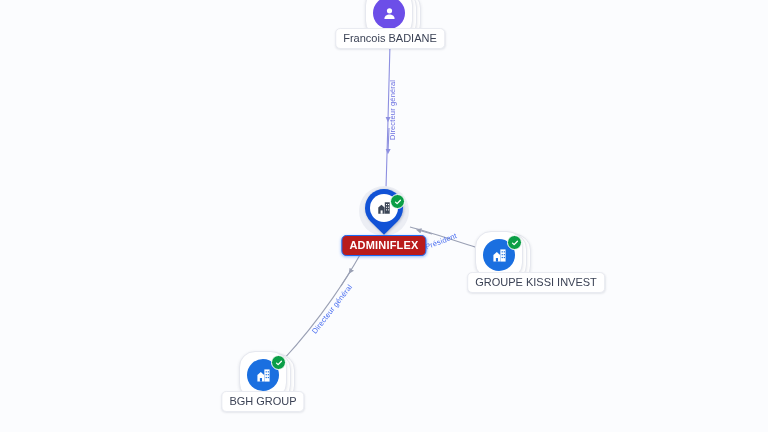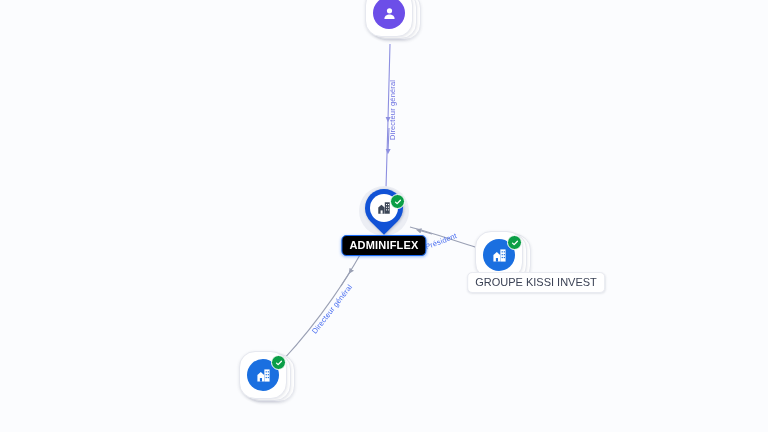--- a/index.html
+++ b/index.html
@@ -129,21 +129,21 @@
     font-size: 11px;
     line-height: 13px;
     padding: 3px 7px;
     border-radius: 5px;
     background: #ffffff;
     color: #3b4255;
     border: 1px solid #e9ebf1;
     box-shadow: 0 1px 2px rgba(40,50,80,0.10);
   }
   .label.selected {
-    background: #000000;
+    background: #b91c1c;
     color: #ffffff;
     border-color: #1a6bf5;
     font-weight: 600;
     letter-spacing: 0.2px;
     box-shadow: 0 1px 3px rgba(26,107,245,0.45);
   }
 
   
   .edge-text {
     position: absolute;
@@ -194,20 +194,21 @@
       <div class="card c1">
         <div class="disc person">
           <svg width="17" height="17" viewBox="0 0 24 24" fill="#ffffff">
             <circle cx="12" cy="8.2" r="3.7"></circle>
             <path d="M4.8 19.6c0-3.9 3.3-6.1 7.2-6.1s7.2 2.2 7.2 6.1z"></path>
           </svg>
         </div>
       </div>
     </div>
   </div>
+  <div class="label" style="left:390px; top:28px;">Francois BADIANE</div>
 
   <div class="node" style="left:384px; top:212px;">
     <div class="pin-halo"></div>
     <div class="pin">
       <div class="teardrop"></div>
       <div class="inner">
         <svg width="16" height="16" viewBox="0 0 24 24">
           <path d="M13.2 3.4v17.2h7.4V3.4z" fill="#3d4757"></path>
           <path d="M3.4 11.2 L8.2 7.2 L12.9 11.2 v9.4 H3.4 z" fill="#3d4757"></path>
           <rect x="15" y="6" width="1.6" height="1.6" fill="#ffffff"></rect>
@@ -275,14 +276,15 @@
           </svg>
         </div>
       </div>
     </div>
     <div class="badge" style="left:7px; top:-21px;">
       <svg width="8" height="8" viewBox="0 0 12 12">
         <path d="M2.3 6.2 L4.7 8.5 L9.6 3.4" fill="none" stroke="#ffffff" stroke-width="1.9" stroke-linecap="round" stroke-linejoin="round"></path>
       </svg>
     </div>
   </div>
+  <div class="label" style="left:263px; top:391px;">BGH GROUP</div>
 
 </div>
 
 </body></html>

